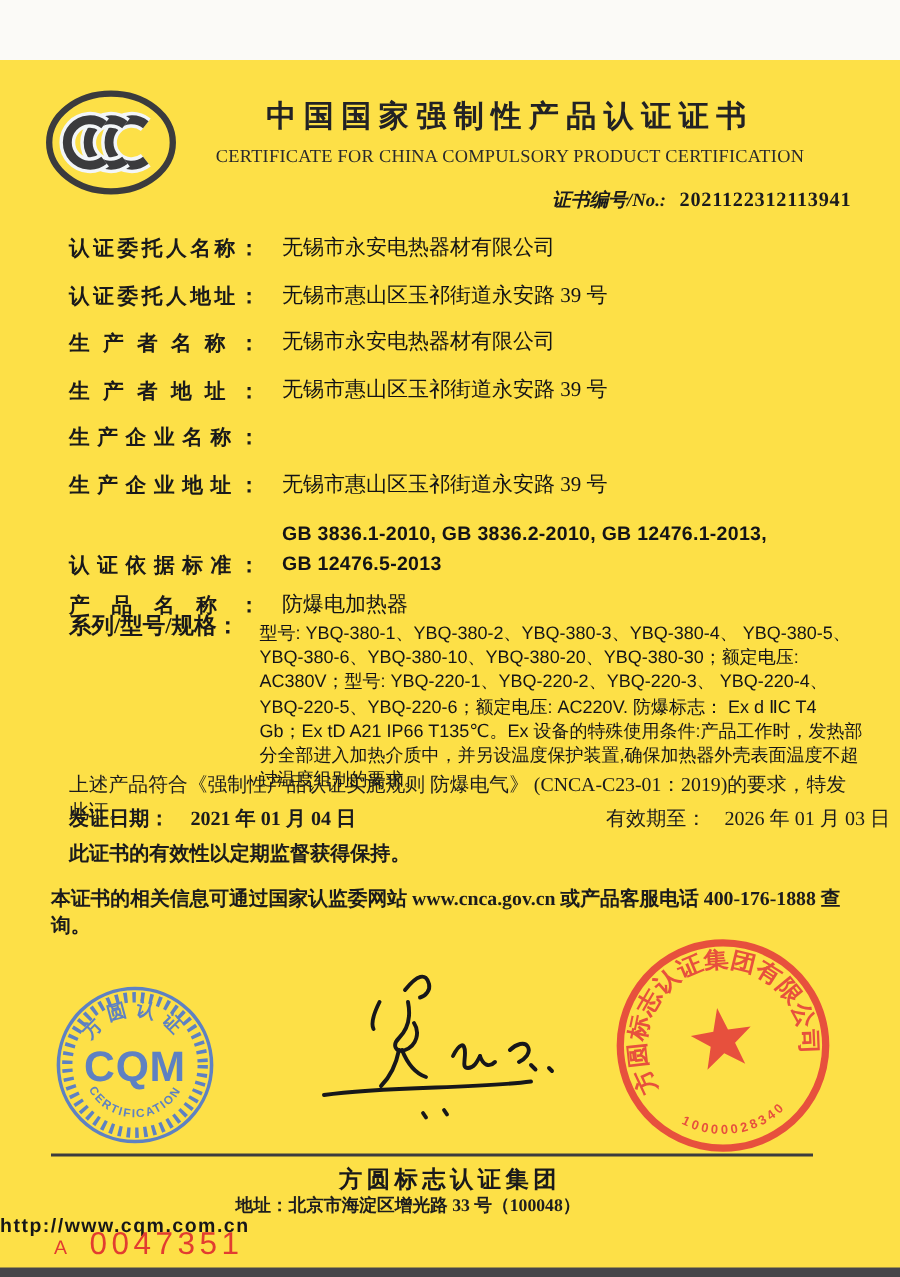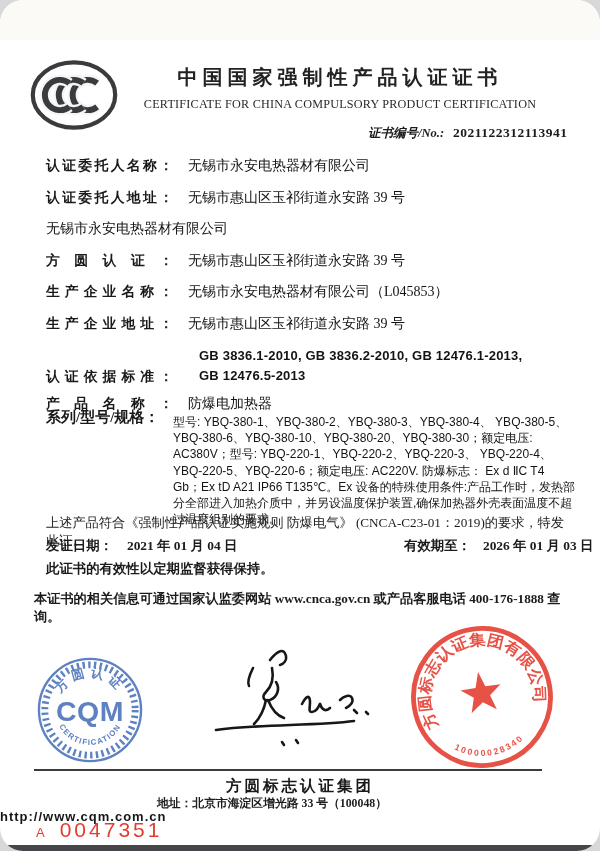--- a/index.html
+++ b/index.html
@@ -1,21 +1,20 @@
 <!DOCTYPE html>
 <html><head>
 <meta charset="utf-8">
 <style>
   html,body{margin:0;padding:0;background:#d8d8d8;}
   .paper{
     position:relative;width:600px;height:851px;margin:0 auto;
-    background:#ffffff;overflow:hidden;
+    background:#fde047;overflow:hidden;
     font-family:"Liberation Serif","DejaVu Serif",serif;
     color:#1b1b1d;
-    border-radius:23px;
   }
   .top-band{position:absolute;top:0;left:0;width:100%;height:40px;background:#fbfaf7;}
   .bottom-strip{position:absolute;bottom:0;left:0;width:100%;height:6px;background:#46464a;}
 
   
   .ccc-logo{position:absolute;left:28px;top:56px;width:92px;height:78px;}
   .title-wrap{position:absolute;left:120px;top:64px;width:440px;text-align:center;}
   .title-cn{font-size:20px;font-weight:700;letter-spacing:5px;color:#222225;}
   .title-en{margin-top:6px;font-size:12.2px;letter-spacing:.2px;color:#29292c;}
   .certno-row{position:absolute;top:125px;left:368px;display:flex;gap:9px;align-items:baseline;}
@@ -23,31 +22,31 @@
   .certno-value{font-size:13.5px;font-weight:600;font-family:"Liberation Serif",serif;letter-spacing:.5px;}
 
   
   .fields{position:absolute;left:46px;top:157px;width:530px;}
   .f-row{display:flex;gap:15px;margin-bottom:13px;align-items:flex-end;}
   .f-label{flex:none;width:127px;font-weight:700;font-size:13.8px;color:#19191b;
            text-align:justify;text-align-last:justify;line-height:18.5px;}
   .f-value{font-size:14px;line-height:18.5px;font-weight:500;white-space:pre-line;color:#131316;}
   .f-row.standards{margin-bottom:9px;}
   .f-row.standards .f-value{font-family:"Liberation Sans","DejaVu Sans",sans-serif;
-           font-size:13px;font-weight:700;line-height:20px;letter-spacing:.2px;margin-left:11px;}
+           font-size:13px;font-weight:700;line-height:20px;letter-spacing:.2px;}
 
   .series-label{position:absolute;left:46px;top:408px;width:132px;font-weight:700;font-size:15px;
            color:#19191b;}
   .series-value{position:absolute;left:173px;top:414px;width:402px;
            font-family:"Liberation Sans","DejaVu Sans",sans-serif;
            font-size:12px;line-height:16.2px;color:#141418;font-weight:500;}
 
   .statement{position:absolute;left:46px;top:514px;width:528px;font-weight:400;font-size:13.2px;}
   .date-issue{position:absolute;left:46px;top:537px;display:flex;gap:14px;font-weight:700;font-size:13.4px;}
-  .date-valid{position:absolute;left:404px;top:537px;display:flex;gap:12px;font-weight:700;font-size:13.4px;}
+  .date-valid{position:absolute;left:404px;top:537px;display:flex;gap:12px;font-weight:400;font-size:13.4px;}
   .maintain{position:absolute;left:46px;top:560px;font-weight:700;font-size:13.4px;}
   .info-note{position:absolute;left:34px;top:590px;width:546px;font-weight:700;font-size:13.2px;}
 
   
   .cqm-logo{position:absolute;left:36px;top:656px;width:108px;height:108px;}
   .signature{position:absolute;left:198px;top:642px;width:195px;height:120px;}
   .red-seal{position:absolute;left:403px;top:618px;width:158px;height:158px;
             transform:rotate(-9deg);opacity:.95;}
   .rule{position:absolute;left:34px;top:769px;width:508px;height:2px;background:#3c3c3e;}
 
@@ -96,29 +95,29 @@
   <div class="fields">
     <div class="f-row">
       <span class="f-label">认证委托人名称：</span>
       <span class="f-value">无锡市永安电热器材有限公司</span>
     </div>
     <div class="f-row">
       <span class="f-label">认证委托人地址：</span>
       <span class="f-value">无锡市惠山区玉祁街道永安路 39 号</span>
     </div>
     <div class="f-row">
+      <span class="f-label">生产者名称：</span>
       <span class="f-value">无锡市永安电热器材有限公司</span>
     </div>
     <div class="f-row">
-      <span class="f-label">方圆认证：</span>
+      <span class="f-label">生产者地址：</span>
       <span class="f-value">无锡市惠山区玉祁街道永安路 39 号</span>
     </div>
     <div class="f-row">
       <span class="f-label">生产企业名称：</span>
-      <span class="f-value">无锡市永安电热器材有限公司（L045853）</span>
     </div>
     <div class="f-row">
       <span class="f-label">生产企业地址：</span>
       <span class="f-value">无锡市惠山区玉祁街道永安路 39 号</span>
     </div>
     <div class="f-row standards">
       <span class="f-label">认证依据标准：</span>
       <span class="f-value">GB 3836.1-2010, GB 3836.2-2010, GB 12476.1-2013,
 GB 12476.5-2013</span>
     </div>

